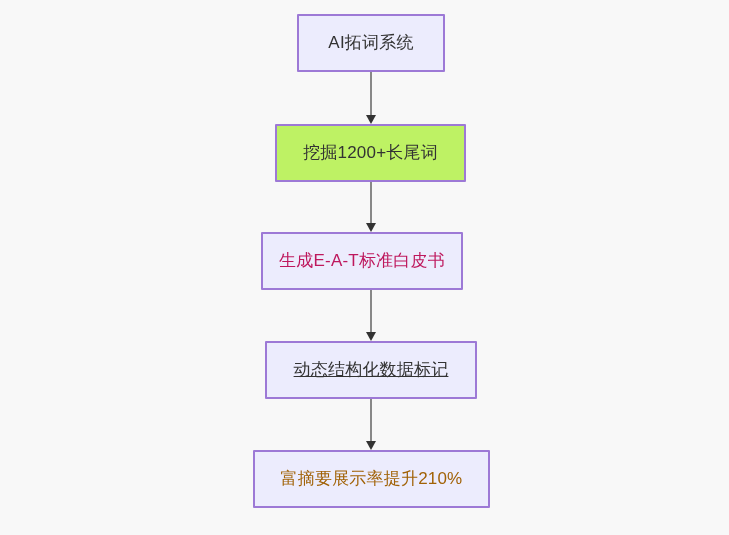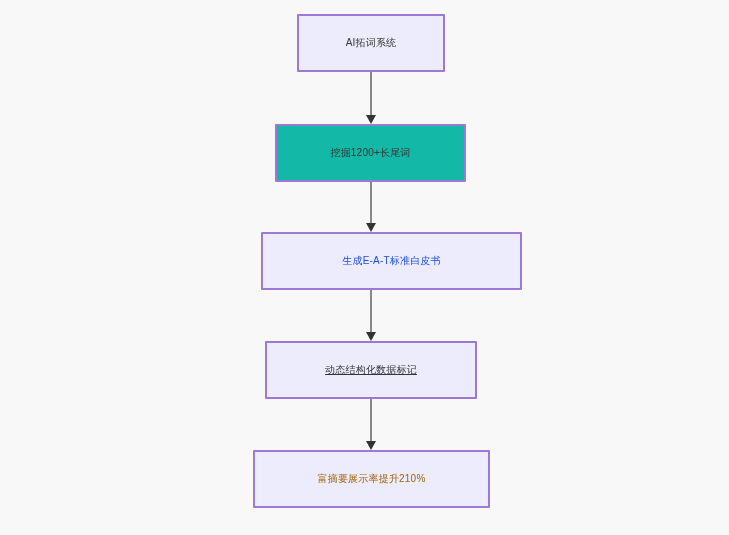--- a/index.html
+++ b/index.html
@@ -22,21 +22,21 @@
   .node {
     position: absolute;
     box-sizing: border-box;
     background: #ececfd;
     border: 2px solid #9d79d6;
     border-radius: 1px;
     display: flex;
     align-items: center;
     justify-content: center;
     color: #333333;
-    font-size: 10px;
+    font-size: 17px;
     line-height: 1.2;
     letter-spacing: 0.2px;
     white-space: nowrap;
   }
   .node-label {
     display: block;
   }
   .edge {
     position: absolute;
     width: 0;
@@ -77,24 +77,24 @@
       <div class="edge-arrow" style="top: 42px; border-top-color: rgb(51, 51, 51);"></div>
     </div>
   <div class="edge" id="edge-3" style="left: 371px; top: 399px;">
       <div class="edge-line" style="height: 42px; background: rgb(136, 136, 136);"></div>
       <div class="edge-arrow" style="top: 42px; border-top-color: rgb(51, 51, 51);"></div>
     </div>
 
   <div class="node" id="node-0" style="left: 297px; top: 14px; width: 148px; height: 58px; background: rgb(236, 236, 253); border-color: rgb(157, 121, 214); color: rgb(51, 51, 51);">
     <span class="node-label">AI拓词系统</span>
   </div>
-  <div class="node" id="node-1" style="left: 275px; top: 124px; width: 191px; height: 58px; background: #14b8a6; border-color: rgb(157, 121, 214); color: rgb(51, 51, 51);">
+  <div class="node" id="node-1" style="left: 275px; top: 124px; width: 191px; height: 58px; background: #bef264; border-color: rgb(157, 121, 214); color: rgb(51, 51, 51);">
     <span class="node-label">挖掘1200+长尾词</span>
   </div>
-  <div class="node" id="node-2" style="left: 261px; top: 232px; width: 261px; height: 58px; background: rgb(236, 236, 253); border-color: rgb(157, 121, 214); color: #1d4ed8;">
+  <div class="node" id="node-2" style="left: 261px; top: 232px; width: 202px; height: 58px; background: rgb(236, 236, 253); border-color: rgb(157, 121, 214); color: #be185d;">
     <span class="node-label">生成E-A-T标准白皮书</span>
   </div>
   <div class="node" id="node-3" style="left: 265px; top: 341px; width: 212px; height: 58px; background: rgb(236, 236, 253); border-color: rgb(157, 121, 214); color: rgb(51, 51, 51); text-decoration: underline;">
     <span class="node-label">动态结构化数据标记</span>
   </div>
   <div class="node" id="node-4" style="left: 253px; top: 450px; width: 237px; height: 58px; background: rgb(236, 236, 253); border-color: rgb(157, 121, 214); color: #a16207;">
     <span class="node-label">富摘要展示率提升210%</span>
   </div>
 
 </div>

